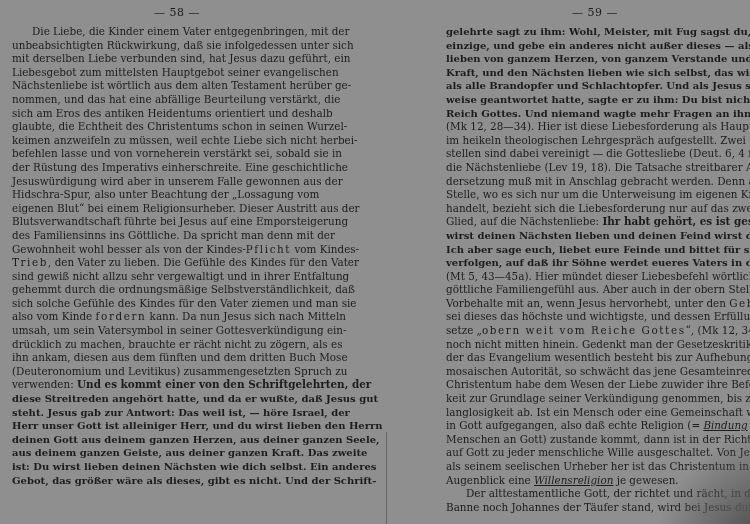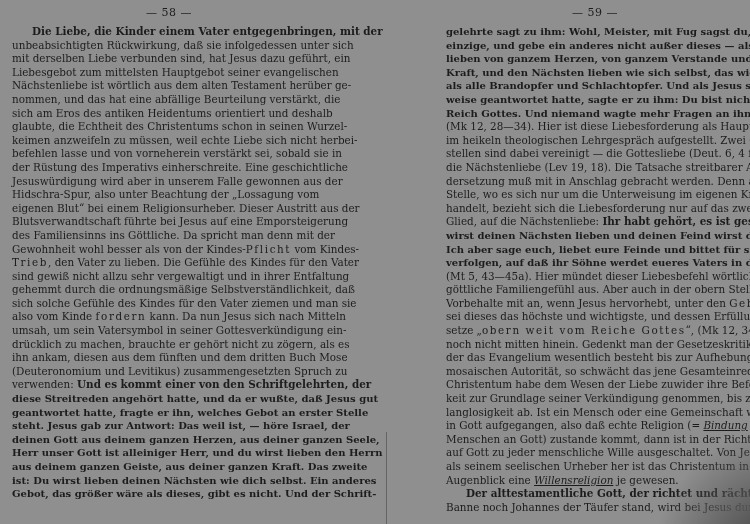--- a/index.html
+++ b/index.html
@@ -26,39 +26,39 @@
     }
     .page-left { left: 0; width: 380px; }
     .page-right { left: 380px; width: 370px; }
     .page-number {
       position: absolute;
       top: 6px;
       font-size: 11px;
       letter-spacing: 0.5px;
       white-space: nowrap;
     }
-    .page-left .page-number { left: 146px; }
+    .page-left .page-number { left: 154px; }
     .page-right .page-number { left: 176px; margin-left: 16px; }
     .lines {
       position: absolute;
       top: 25px;
     }
     .page-left .lines { left: 12px; width: 306px; }
     .page-right .lines { left: 66px; width: 282px; top: 25px; }
     .line {
       height: 13.6px;
       line-height: 13.6px;
       font-size: 10.4px;
       white-space: nowrap;
       text-align: justify;
       text-align-last: justify;
       overflow: visible;
     }
     .line.last { text-align-last: left; }
-    .line.indent { padding-left: 20px; font-weight: bold; }
+    .line.indent { padding-left: 20px; }
     .line.bold { font-weight: bold; font-size: 10px; }
     .spaced { letter-spacing: 1.6px; }
     .ital { font-style: italic; text-decoration: underline; }
     .gutter-line {
       position: absolute;
       left: 386px;
       top: 432px;
       width: 1px;
       height: 92px;
       background: #4a4a4a;
@@ -96,29 +96,28 @@
         <div class="line"><span>eigenen Blut“ bei einem Religionsurheber. Dieser Austritt aus der</span></div>
         <div class="line"><span>Blutsverwandtschaft führte bei Jesus auf eine Emporsteigerung</span></div>
         <div class="line"><span>des Familiensinns ins Göttliche. Da spricht man denn mit der</span></div>
         <div class="line"><span>Gewohnheit wohl besser als von der Kindes-</span><span class="spaced">Pflicht</span><span> vom Kindes-</span></div>
         <div class="line"><span class="spaced">Trieb</span><span>, den Vater zu lieben. Die Gefühle des Kindes für den Vater</span></div>
         <div class="line"><span>sind gewiß nicht allzu sehr vergewaltigt und in ihrer Entfaltung</span></div>
         <div class="line"><span>gehemmt durch die ordnungsmäßige Selbstverständlichkeit, daß</span></div>
         <div class="line"><span>sich solche Gefühle des Kindes für den Vater ziemen und man sie</span></div>
         <div class="line"><span>also vom Kinde </span><span class="spaced">fordern</span><span> kann. Da nun Jesus sich nach Mitteln</span></div>
         <div class="line"><span>umsah, um sein Vatersymbol in seiner Gottesverkündigung ein-</span></div>
-        <div class="line"><span>drücklich zu machen, brauchte er gehört nicht zu zögern, als es</span></div>
+        <div class="line"><span>drücklich zu machen, brauchte er rächt nicht zu zögern, als es</span></div>
         <div class="line"><span>ihn ankam, diesen aus dem fünften und dem dritten Buch Mose</span></div>
         <div class="line"><span>(Deuteronomium und Levitikus) zusammengesetzten Spruch zu</span></div>
         <div class="line"><span>verwenden: </span><span class="bold-run" style="font-weight: bold;">Und es kommt einer von den Schriftgelehrten, der</span></div>
         <div class="line bold"><span>diese Streitreden angehört hatte, und da er wußte, daß Jesus gut</span></div>
-        <div class="line bold"><span>geantwortet hatte, fragte er ihn, welches Gebot an erster Stelle</span></div>
         <div class="line bold"><span>steht. Jesus gab zur Antwort: Das weil ist, — höre Israel, der</span></div>
+        <div class="line bold"><span>Herr unser Gott ist alleiniger Herr, und du wirst lieben den Herrn</span></div>
         <div class="line bold"><span>deinen Gott aus deinem ganzen Herzen, aus deiner ganzen Seele,</span></div>
-        <div class="line bold"><span>Herr unser Gott ist alleiniger Herr, und du wirst lieben den Herrn</span></div>
         <div class="line bold"><span>aus deinem ganzen Geiste, aus deiner ganzen Kraft. Das zweite</span></div>
         <div class="line bold"><span>ist: Du wirst lieben deinen Nächsten wie dich selbst. Ein anderes</span></div>
         <div class="line bold"><span>Gebot, das größer wäre als dieses, gibt es nicht. Und der Schrift-</span></div>
       </div>
   </div>
   <div class="page page-right">
     <div class="page-number">— 59 —</div>
     <div class="lines">
         <div class="line bold"><span>gelehrte sagt zu ihm: Wohl, Meister, mit Fug sagst du, es sei das</span></div>
         <div class="line bold"><span>einzige, und gebe ein anderes nicht außer dieses — als eben, ihn zu</span></div>

